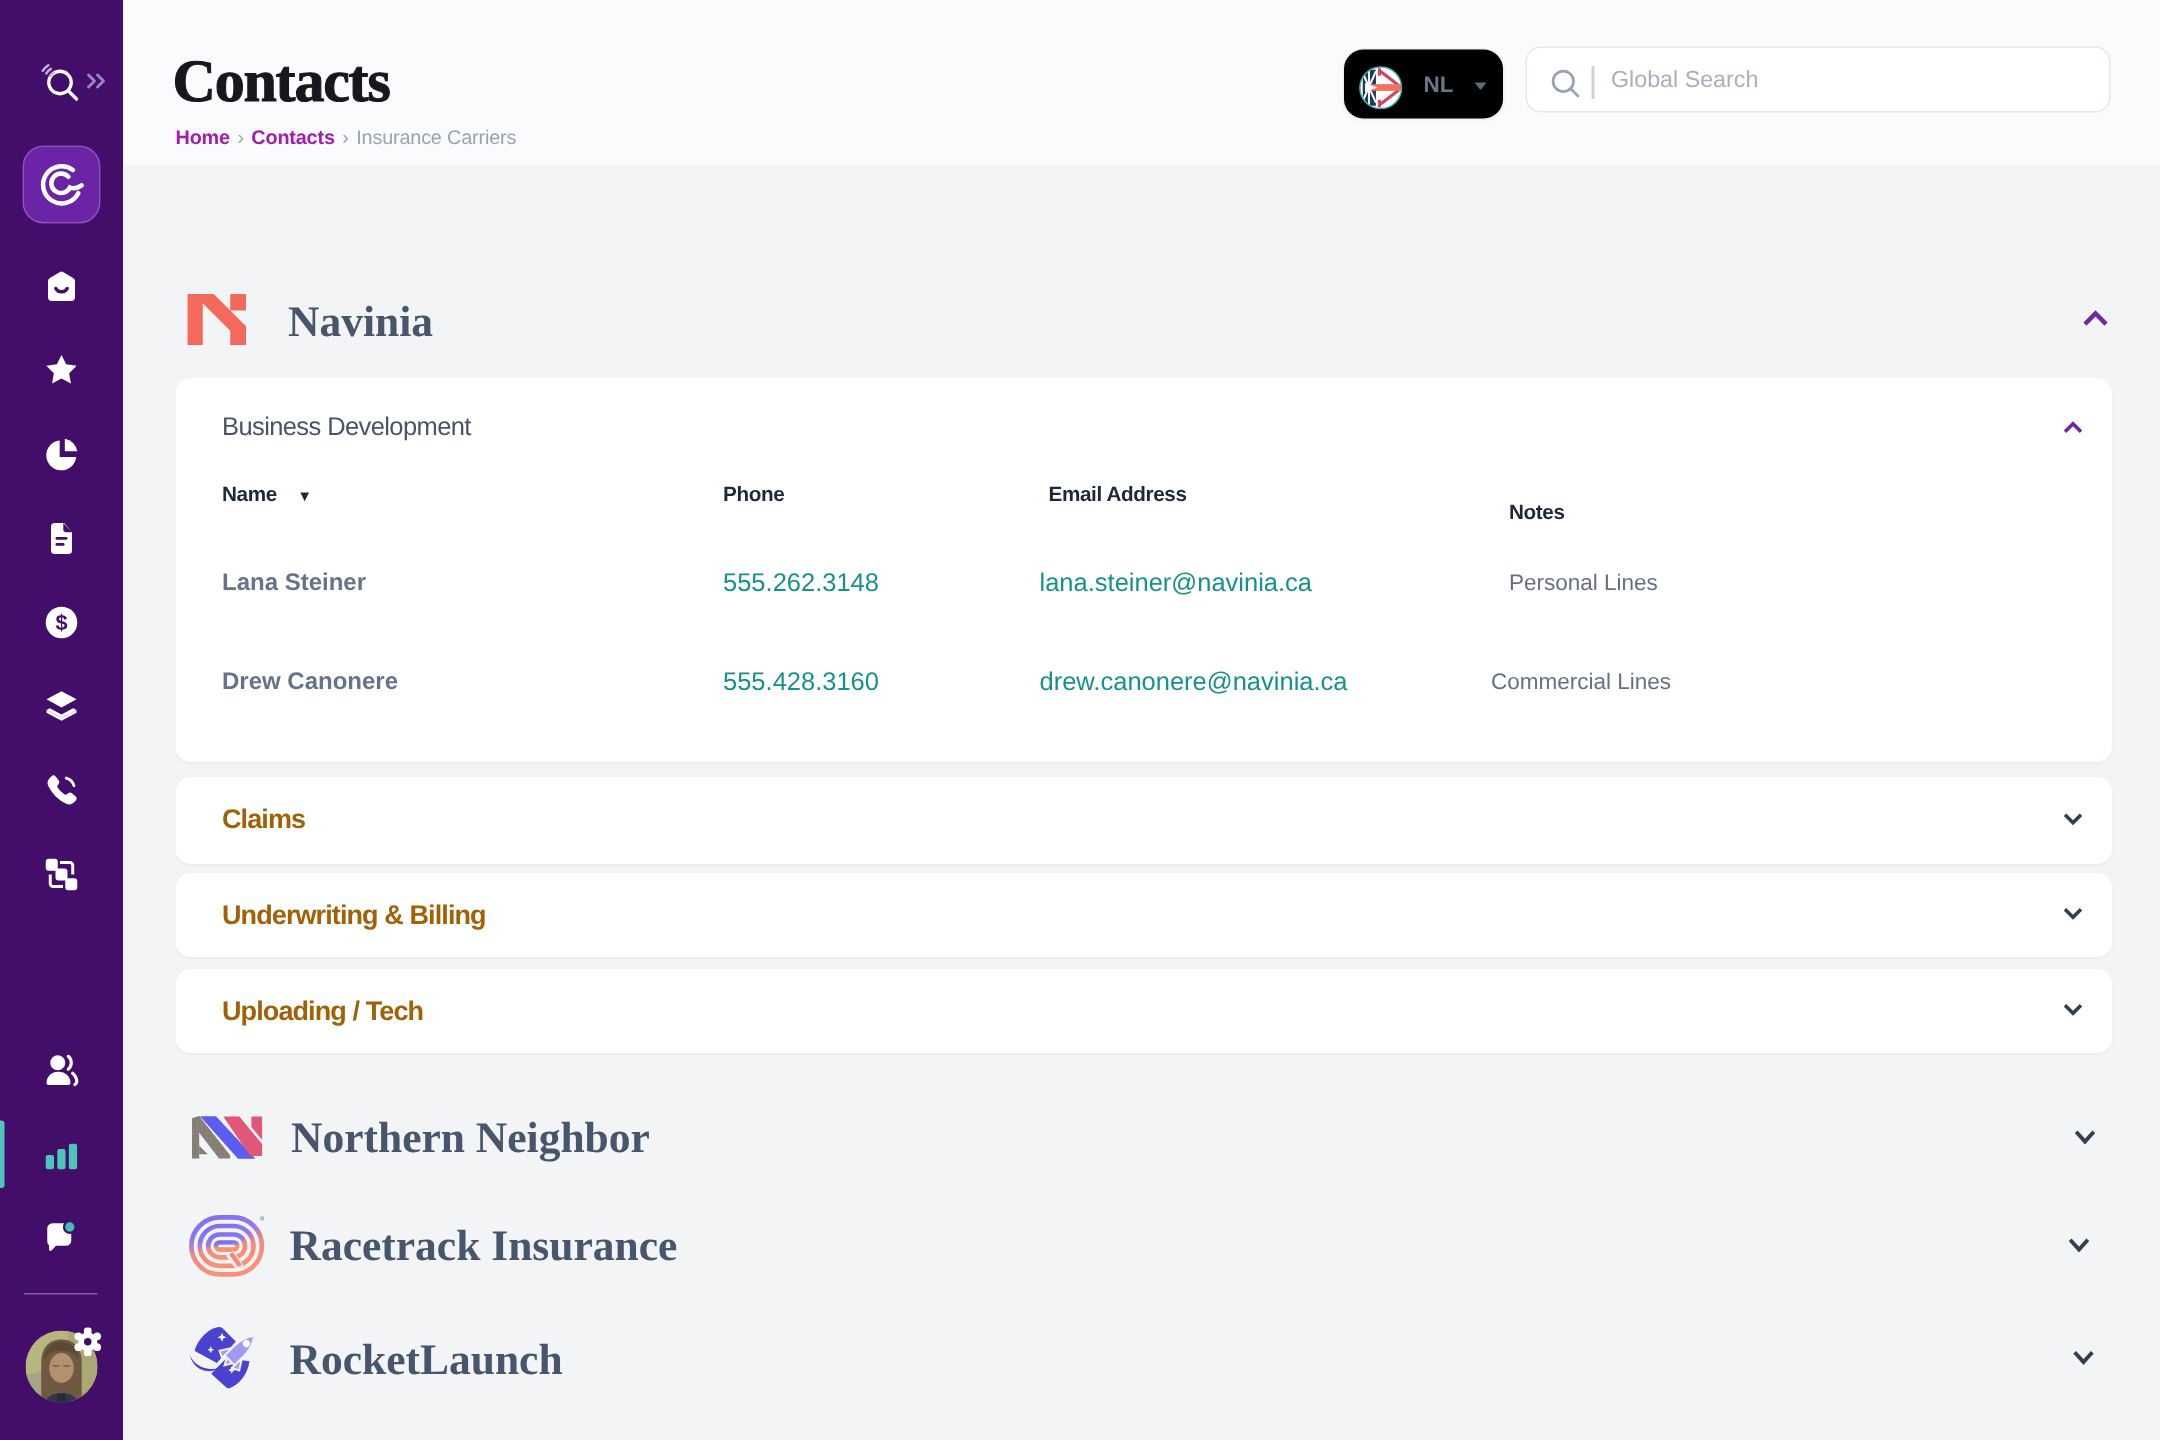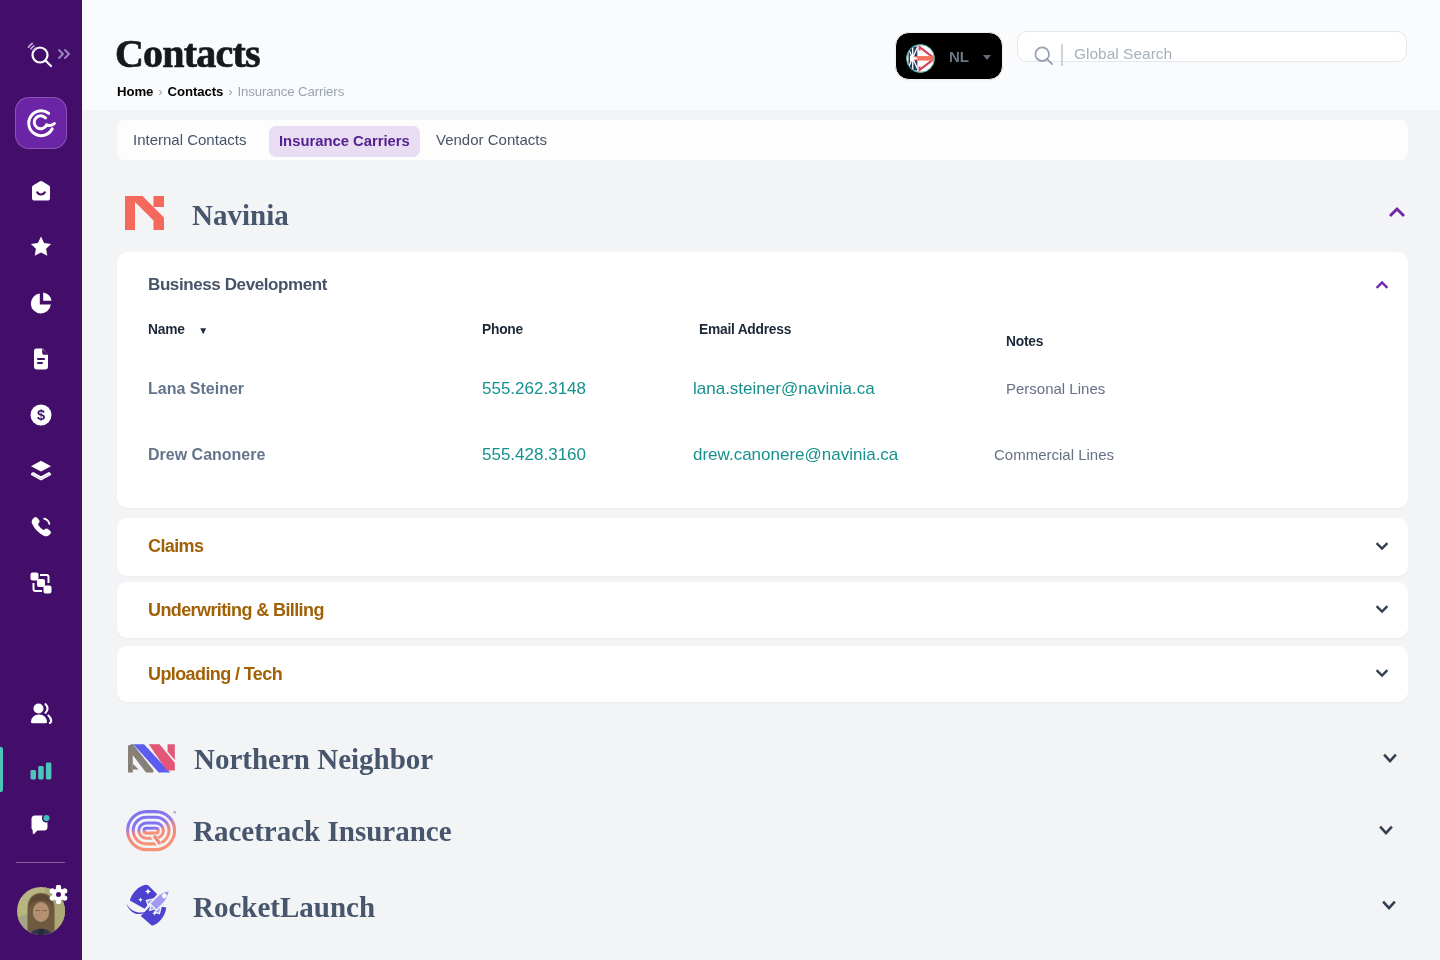--- a/index.html
+++ b/index.html
@@ -12,41 +12,41 @@
   .sidebar { position:absolute; left:0; top:0; width:82px; height:960px; background:#430d6a; }
   .sicon { position:absolute; left:29px; width:24px; height:24px; }
   .logotile { position:absolute; left:15px; top:97px; width:52px; height:52px; border-radius:14px;
       background:#6b24a6; border:1px solid rgba(255,255,255,.22); }
   .divider { position:absolute; left:16px; top:862px; width:49px; height:1px; background:rgba(255,255,255,.35); }
   .indicator { position:absolute; left:0; top:747px; width:3px; height:45px; background:#4fc4b8; border-radius:0 2px 2px 0; }
   
   h1 { position:absolute; left:115px; top:30px; font-family:"Liberation Serif", serif; font-weight:bold;
        font-size:40px; color:#16181d; letter-spacing:-.8px; -webkit-text-stroke:.7px #16181d; }
   .crumbs { position:absolute; left:117px; top:84px; font-size:13.2px; color:#9aa3b2; font-weight:500; letter-spacing:-.1px;}
-  .crumbs a { color:#000000; text-decoration:none; font-weight:600; }
+  .crumbs a { color:#a21caf; text-decoration:none; font-weight:600; }
   .crumbs .sep { color:#9aa3b2; padding:0 5px; font-weight:400; }
   .nlchip { position:absolute; left:895px; top:32px; width:108px; height:48px; background:#000000;
       border:1px solid #eef0f4; border-radius:14px; box-shadow:0 1px 2px rgba(16,24,40,.03); }
   .nltext { position:absolute; left:53px; top:15px; font-size:15px; font-weight:600; color:#6b7684; }
   .nlcaret { position:absolute; left:87px; top:22px; width:0; height:0; border-left:4.5px solid transparent;
       border-right:4.5px solid transparent; border-top:5.5px solid #5f6c7b; }
-  .search { position:absolute; left:1017px; top:31px; width:390px; height:31px; background:#fff;
+  .search { position:absolute; left:1017px; top:31px; width:390px; height:44px; background:#fff;
       border:1.5px solid #e4e7ec; border-radius:10px; }
   .search .ph { position:absolute; left:56px; top:13px; font-size:15.5px; color:#a7b0bd; }
   .search .bar { position:absolute; left:43px; top:12px; width:1.5px; height:22px; background:#cdd4dd; }
   
   .tabbar { position:absolute; left:117px; top:120px; width:1291px; height:40px; background:#fdfdfe; border-radius:8px; }
   .tab { position:absolute; top:0; height:40px; line-height:40px; font-size:15px; color:#475467; }
   .tabchip { position:absolute; left:152px; top:6px; height:31px; line-height:31px;
       background:#e9ddf4; border-radius:7px; font-size:14.8px; font-weight:600; color:#54218f; padding:0 10px; }
   
   .ctitle { position:absolute; font-family:"Liberation Serif", serif; font-weight:bold; font-size:29px; color:#47566c; }
   
   .card { position:absolute; left:117px; background:#fff; border-radius:10px; box-shadow:0 1px 2px rgba(16,24,40,.04); }
-  .bdtitle { position:absolute; left:31px; font-size:17px; letter-spacing:-.4px; font-weight:bold; color:#475467; }
+  .bdtitle { position:absolute; left:31px; font-size:17px; letter-spacing:-.4px; font-weight:normal; color:#475467; }
   .collapsetitle { font-size:18px; letter-spacing:-.6px; font-weight:bold; color:#a16207; position:absolute; left:31px; }
   .th { position:absolute; font-size:13.8px; letter-spacing:-.25px; font-weight:bold; color:#1d2939; }
   .name { position:absolute; font-size:16px; font-weight:bold; color:#64748b; }
   .teal { position:absolute; font-size:17px; color:#15918e; }
   .note { position:absolute; font-size:15px; color:#667085; }
 </style>
 </head>
 <body>
 <div class="page">
   <div class="topband"></div>
@@ -192,25 +192,20 @@
 
   <div class="search">
     <svg class="abs" style="left:15px;top:13px" width="22" height="22" viewBox="0 0 22 22" fill="none" stroke="#98a2b3" stroke-width="1.8" stroke-linecap="round">
       <circle cx="9.2" cy="9.2" r="6.8"></circle>
       <line x1="14.3" y1="14.3" x2="19" y2="19"></line>
     </svg>
     <div class="bar"></div>
     <div class="ph">Global Search</div>
   </div>
 
-  <div class="tabbar">
-    <div class="tab" style="left:16px">Internal Contacts</div>
-    <div class="tabchip">Insurance Carriers</div>
-    <div class="tab" style="left:319px">Vendor Contacts</div>
-  </div>
 
   <svg class="abs" style="left:125px;top:196px" width="40" height="34" viewBox="0 0 40 34">
     <path d="M0 0 H17.5 L39 21.5 V34 H28.5 V24.5 L10 6 V34 H0 Z" fill="#f4695b"></path>
     <path d="M28.5 0 H39 V11 H28.5 Z" fill="#f4695b"></path>
     <path d="M0 0 H10 V34 H0 Z" fill="#f4695b"></path>
   </svg>
   <div class="ctitle" style="left:192px;top:199px;">Navinia</div>
   <svg class="abs" style="left:1389px;top:206px" width="16" height="12" viewBox="0 0 16 12" fill="none" stroke="#6d28a9" stroke-width="3" stroke-linecap="square">
     <path d="M2 9 L8 3 L14 9"></path>
   </svg>

